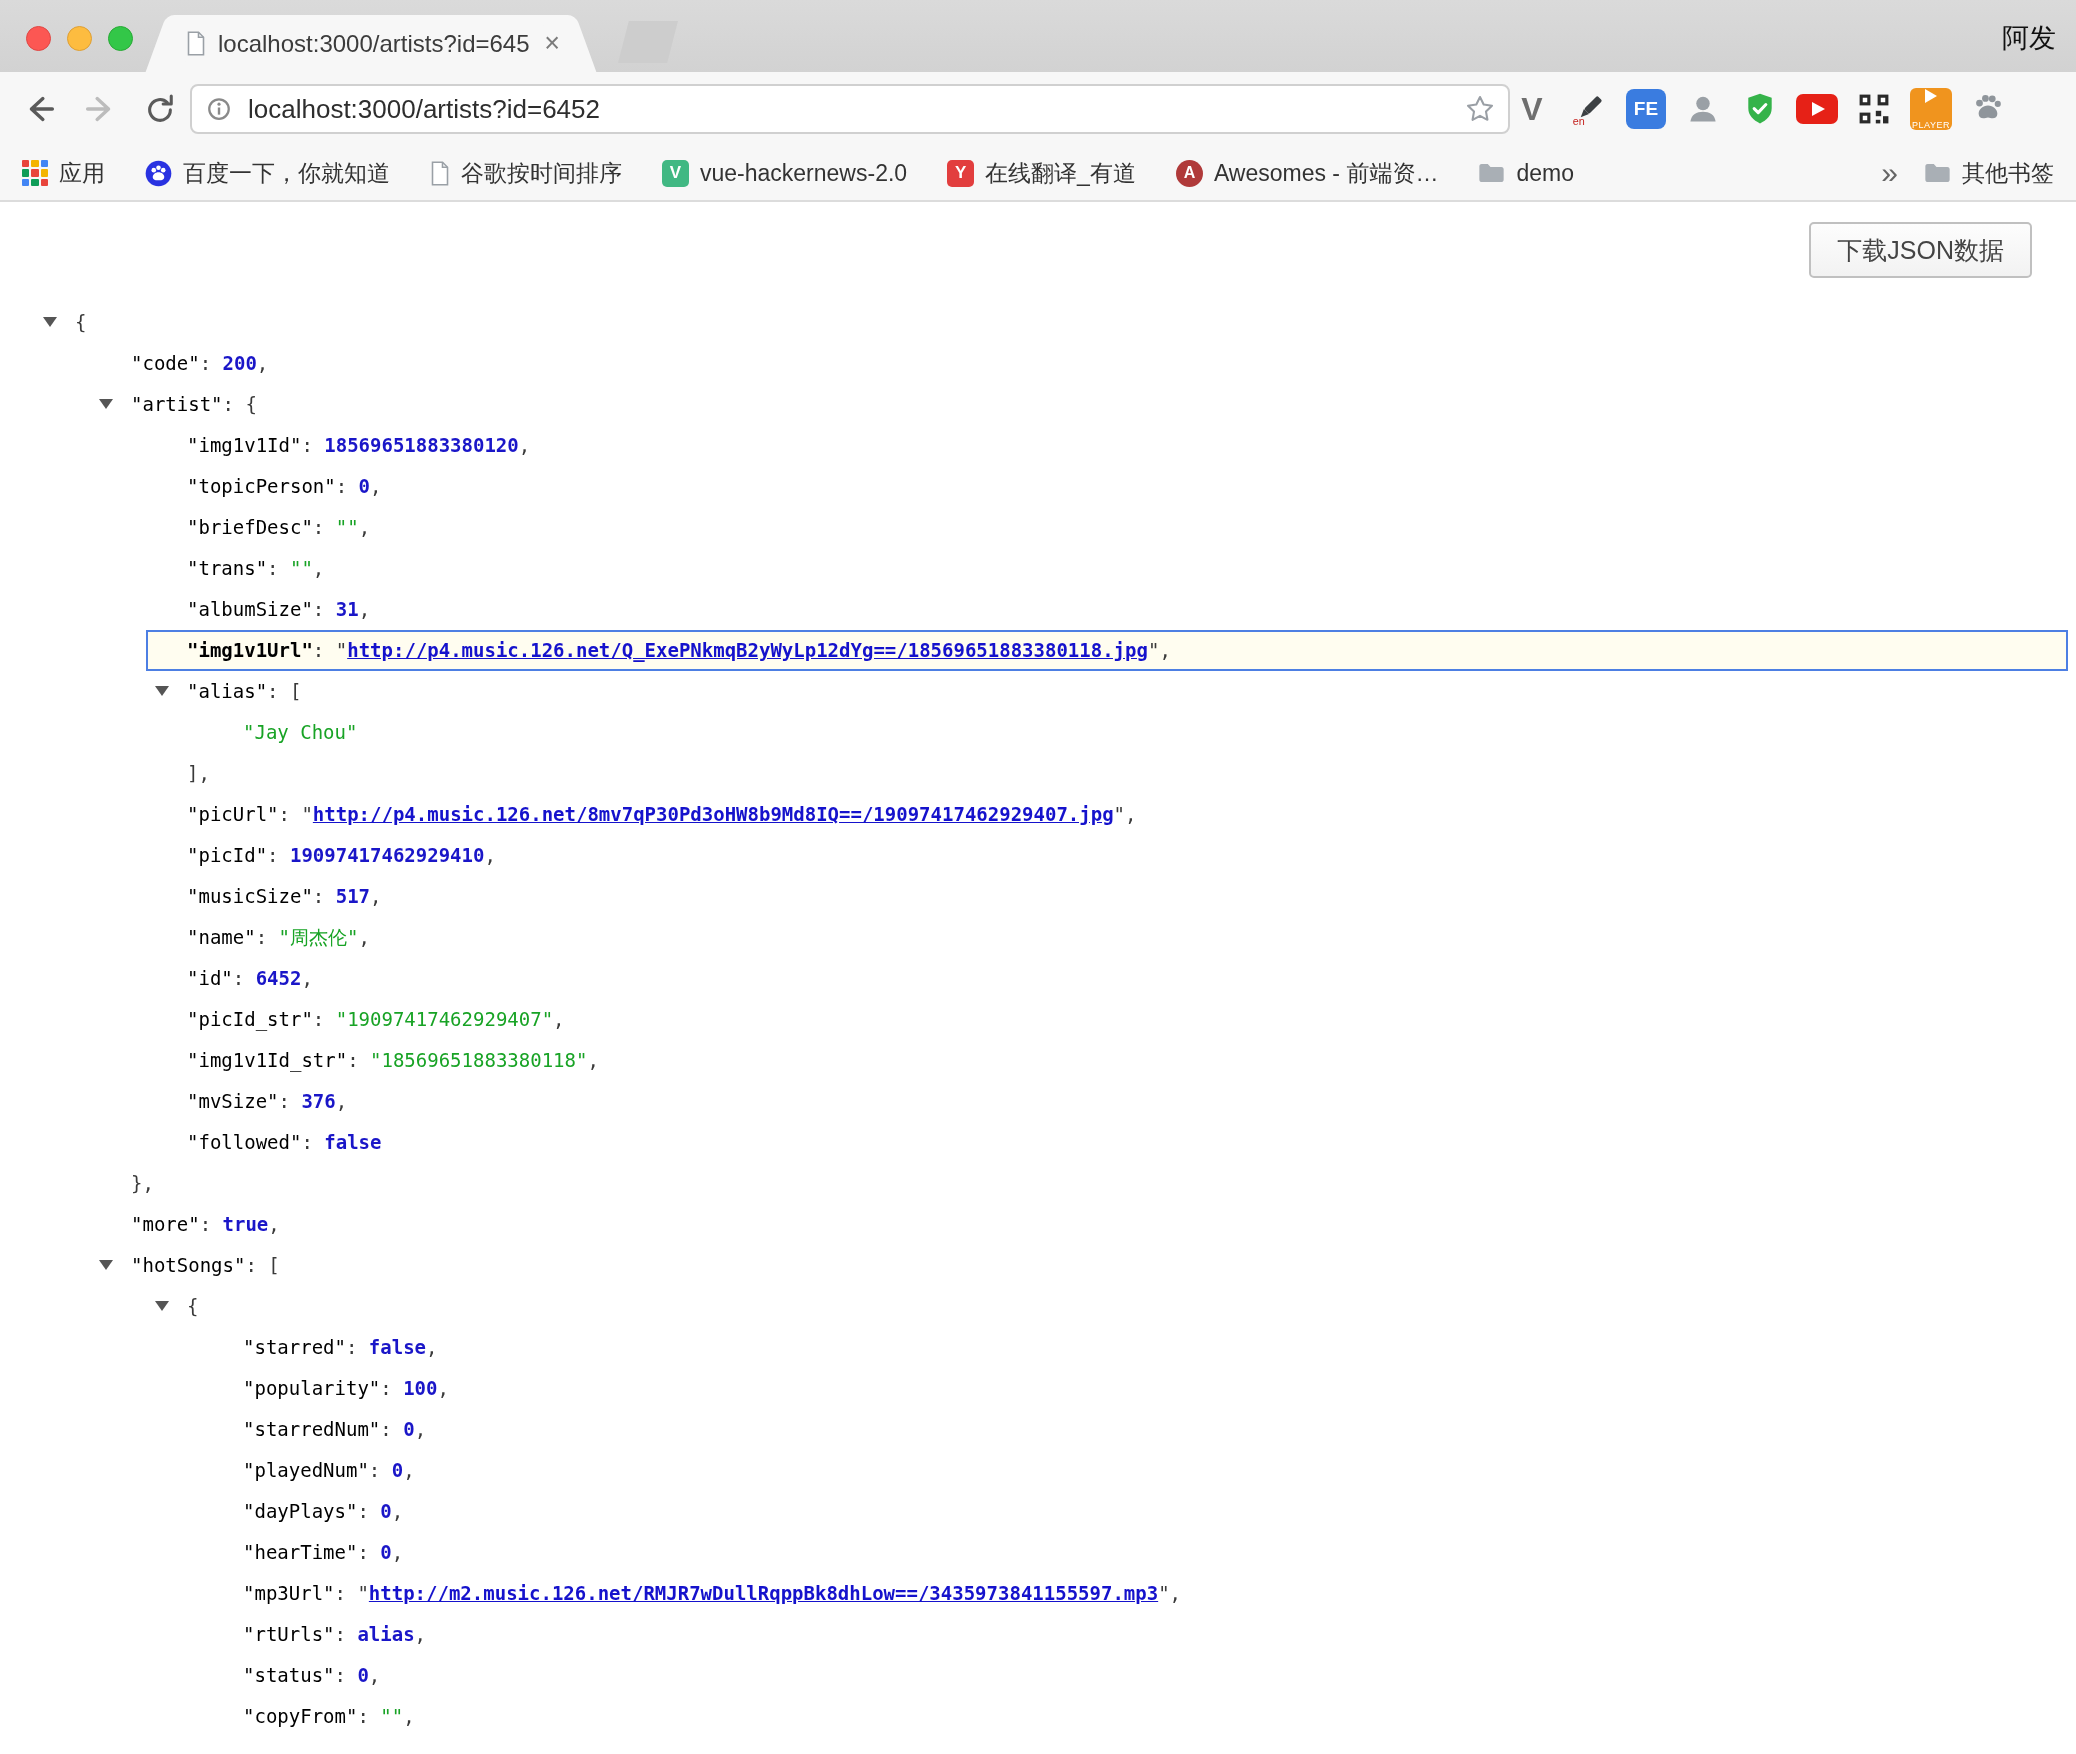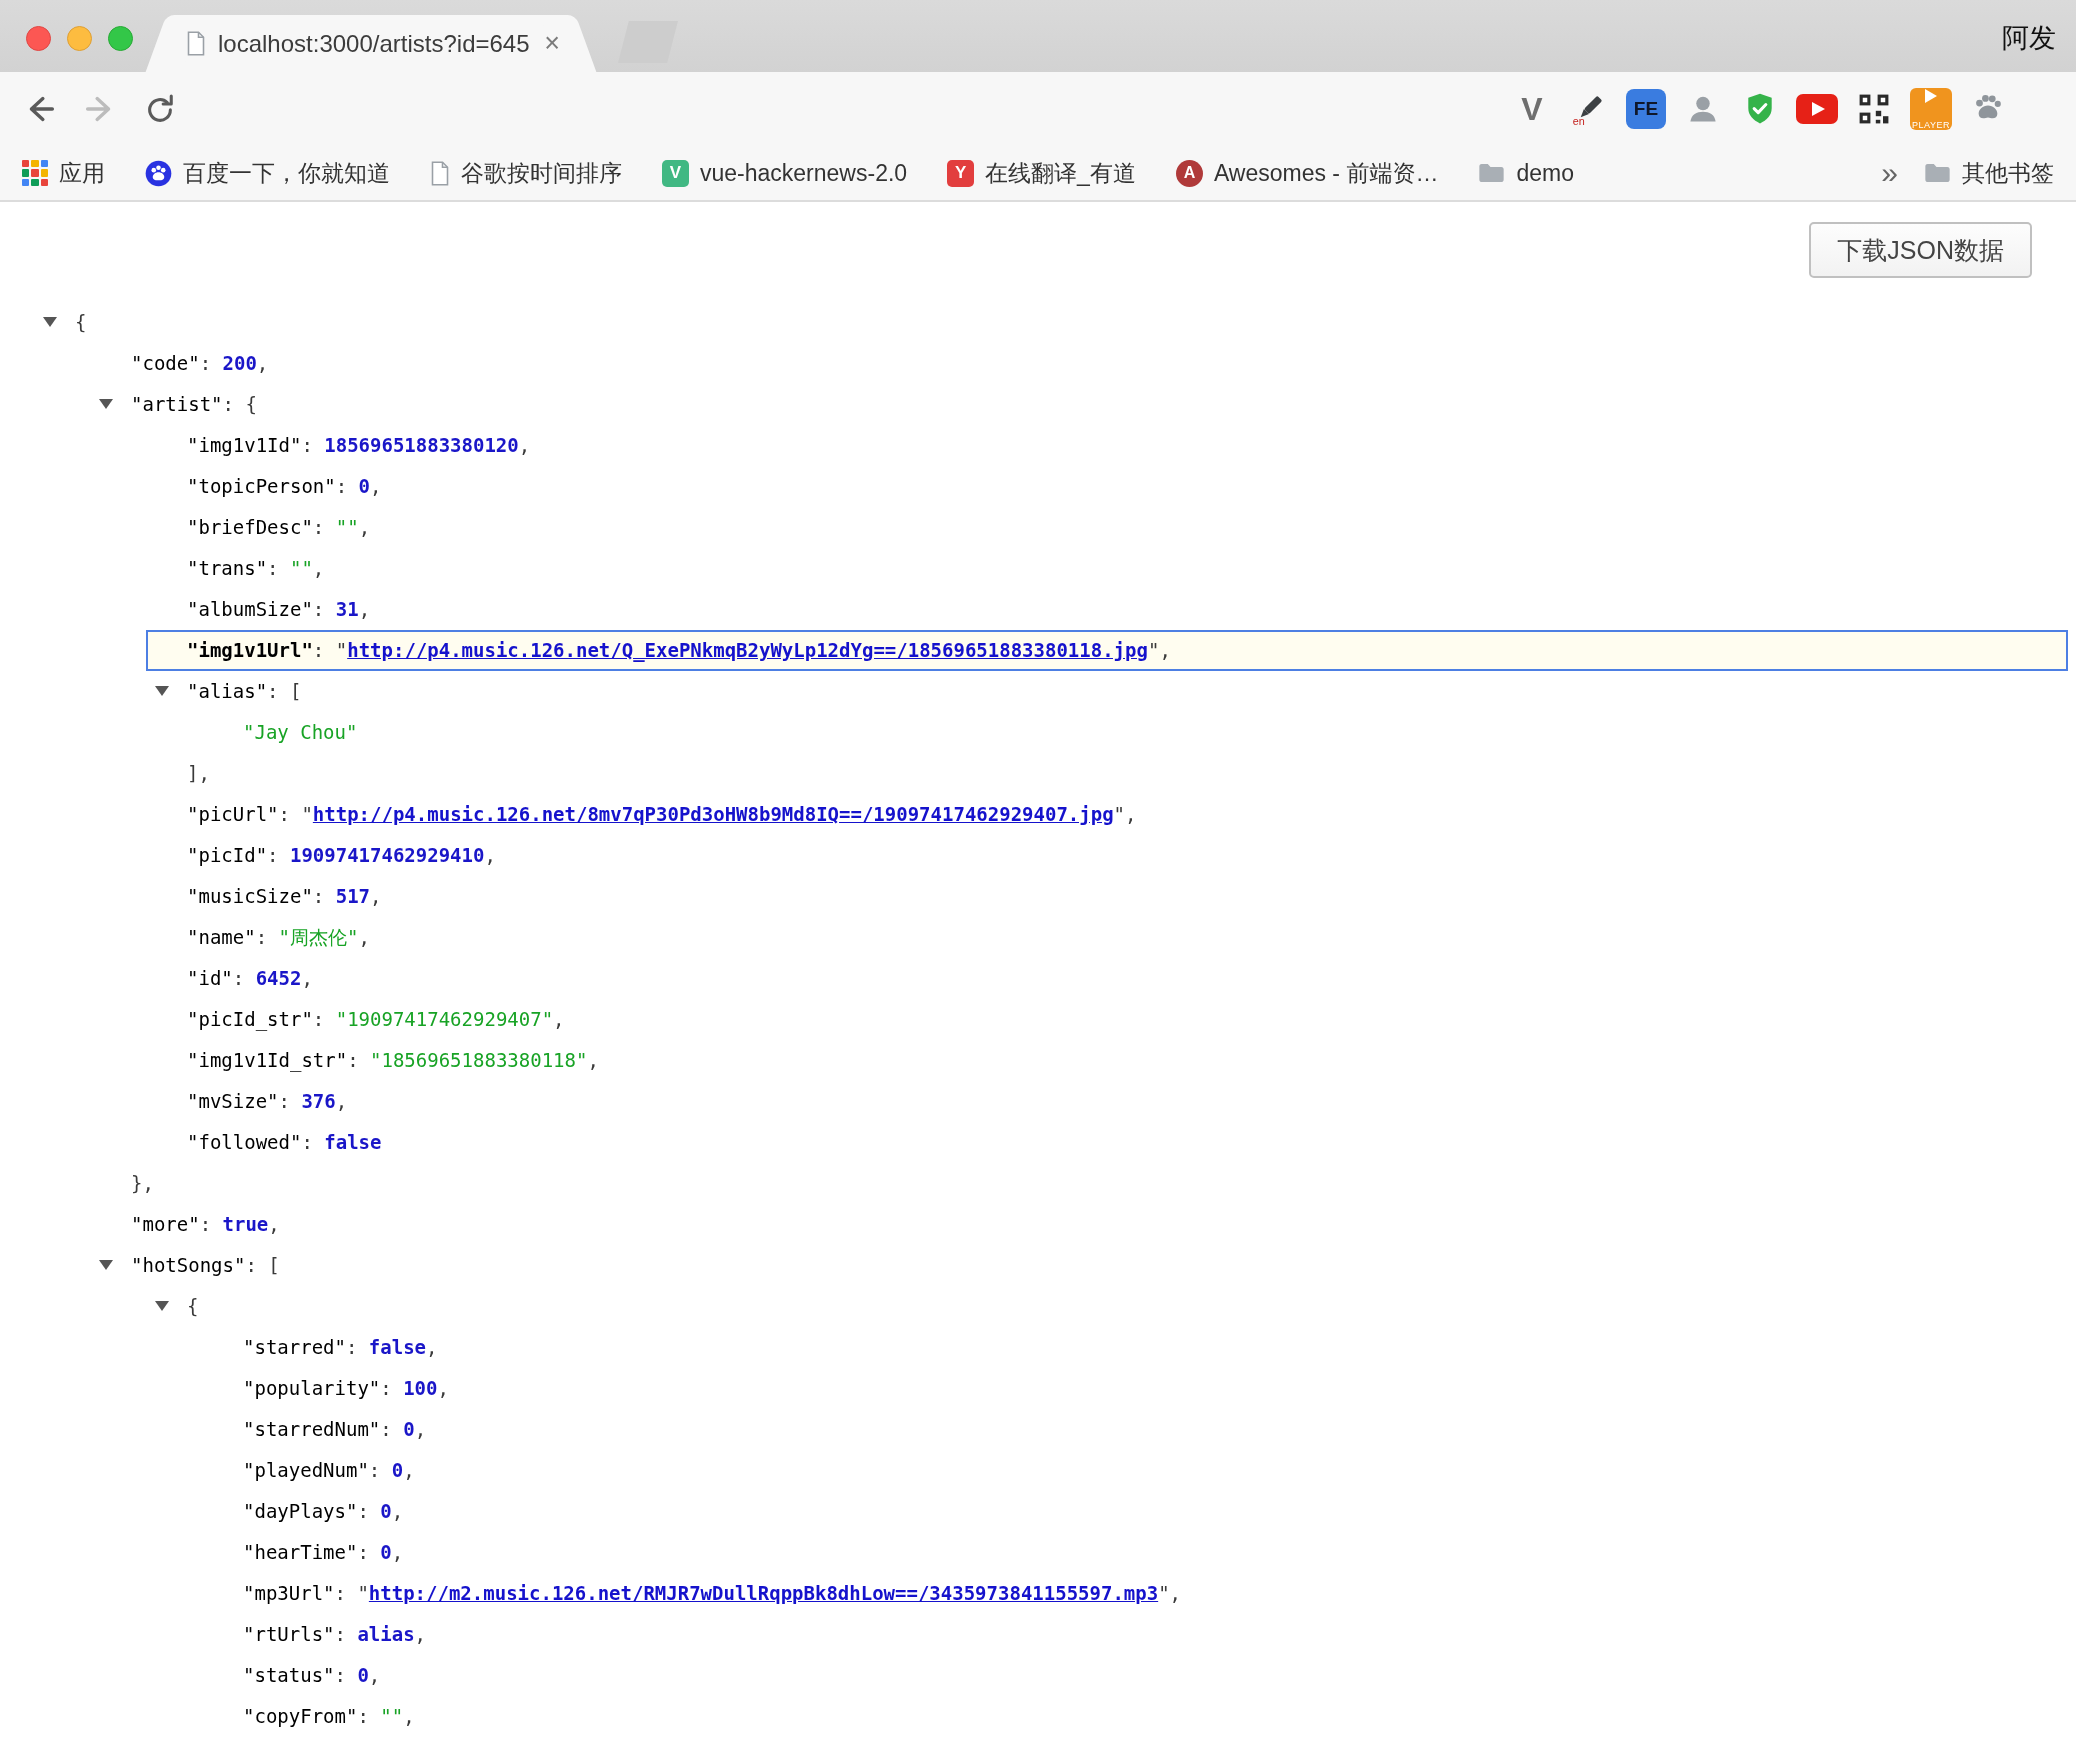--- a/index.html
+++ b/index.html
@@ -38,21 +38,21 @@
   .nav-reload  { left: 140px; }
 
   .omnibox { position: absolute; left: 190px; top: 12px; width: 1320px; height: 50px;
              background: #fff; border: 2px solid #d0d0d0; border-radius: 8px;
              display: flex; align-items: center; padding: 0 12px; }
   .url-text { flex: 1; margin-left: 14px; font-size: 26px; color: #2e2e2e; white-space: nowrap; overflow: hidden; }
 
   .extensions { position: absolute; right: 66px; top: 14px; display: flex; gap: 13px; align-items: center; }
   .ext { width: 44px; height: 46px; display: flex; align-items: center; justify-content: center; }
   .vglyph { font-size: 32px; font-weight: bold; color: #6e6e6e; }
-  .fe-badge { width: 40px; height: 40px; border-radius: 8px; background: #3a7ce0; color: #0f172a;
+  .fe-badge { width: 40px; height: 40px; border-radius: 8px; background: #3a7ce0; color: #ffffff;
               font-size: 19px; font-weight: bold; display: flex; align-items: center; justify-content: center; }
   .yt-badge { width: 42px; height: 30px; background: #e62117; border-radius: 7px; position: relative; }
   .yt-badge::after { content: ""; position: absolute; left: 16px; top: 8px;
                      border-left: 13px solid #fff; border-top: 7px solid transparent; border-bottom: 7px solid transparent; }
   .player-badge { width: 42px; height: 42px; background: #f0941e; border-radius: 6px;
                   display: flex; flex-direction: column; align-items: center; justify-content: center; gap: 17px; }
   .player-badge .tri { width: 0; height: 0; border-left: 12px solid #fff; border-top: 7px solid transparent; border-bottom: 7px solid transparent; }
   .player-badge .lbl { font-size: 9px; color: #fff; letter-spacing: 0.5px; }
   .menu-dots { position: absolute; right: 18px; top: 86px; width: 40px; height: 44px;
                display: flex; flex-direction: column; align-items: center; justify-content: center; gap: 5px; }
@@ -133,20 +133,35 @@
           <path d="M17 9 L29 20 L17 31 M29 20 H7" fill="none" stroke="#bcbcbc" stroke-width="3.6" stroke-linecap="round" stroke-linejoin="round"></path>
         </svg>
     </div>
     <div class="nav-btn nav-reload">
       <svg viewBox="0 0 40 40" width="36" height="36">
           <path d="M31.5 21a11.5 11.5 0 1 1-3.4-8.1" fill="none" stroke="#5a5a5a" stroke-width="3.4" stroke-linecap="round"></path>
           <path d="M32.5 5.5v9h-9" fill="none" stroke="#5a5a5a" stroke-width="3.4" stroke-linecap="round" stroke-linejoin="round"></path>
         </svg>
     </div>
 
+    <div class="omnibox">
+      <span style="display:flex">
+        <svg viewBox="0 0 40 40" width="30" height="30">
+            <circle cx="20" cy="20" r="13" fill="none" stroke="#8a8a8a" stroke-width="3"></circle>
+            <rect x="18.4" y="18" width="3.2" height="9.5" fill="#8a8a8a"></rect>
+            <circle cx="20" cy="13.5" r="2.1" fill="#8a8a8a"></circle>
+          </svg>
+      </span>
+      <span class="url-text">localhost:3000/artists?id=6452</span>
+      <span style="display:flex">
+        <svg viewBox="0 0 40 40" width="32" height="32">
+            <path d="M20 5l4.6 9.4 10.4 1.5-7.5 7.3 1.8 10.3L20 28.6l-9.3 4.9 1.8-10.3L5 15.9l10.4-1.5z" fill="none" stroke="#9a9fa5" stroke-width="2.6" stroke-linejoin="round"></path>
+          </svg>
+      </span>
+    </div>
 
     <div class="extensions">
       <div class="ext">
           <span class="vglyph">V</span>
         </div>
       <div class="ext">
         <svg viewBox="0 0 40 40" width="36" height="36">
             <g transform="rotate(45 20 20)">
               <rect x="16" y="3" width="8" height="21" rx="2" fill="#3c4043"></rect>
               <path d="M16 24h8l-4 9z" fill="#3c4043"></path>

